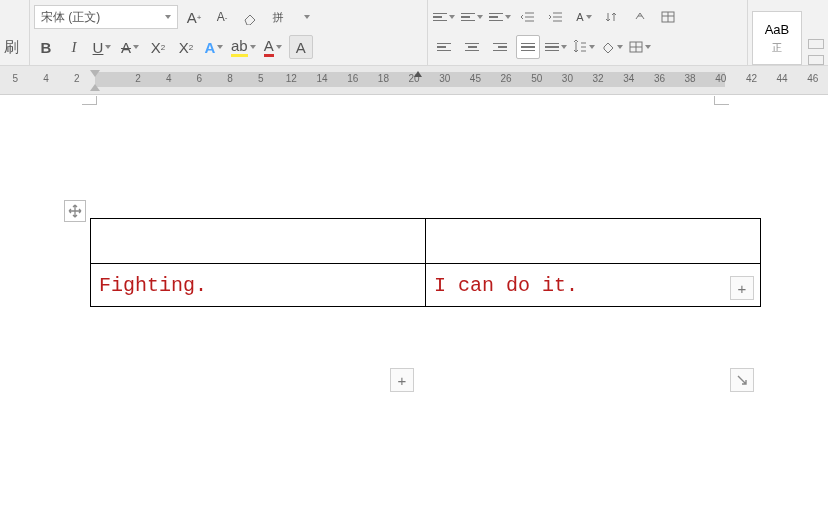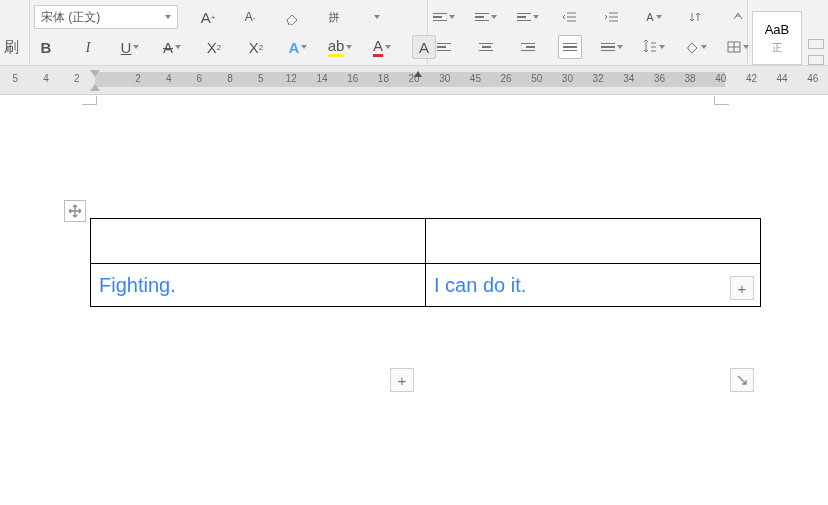--- a/index.html
+++ b/index.html
@@ -1,21 +1,21 @@
 <!DOCTYPE html>
 <html><head>
 <meta charset="utf-8">
 <style>
 html,body{margin:0;padding:0;font-family:"Segoe UI",Arial,sans-serif;background:#fff;overflow:hidden}
 #app{width:828px;height:505px;position:relative;background:#fff}
 
 
 .ribbon{height:65px;background:#f2f2f2;border-bottom:1px solid #d8d8d8;display:flex}
 .rib-col{border-right:1px solid #d8d8d8;display:flex;flex-direction:column;padding:2px 4px 0;height:100%;box-sizing:border-box}
-.rib-row{display:flex;align-items:center;gap:18px;height:30px}
+.rib-row{display:flex;align-items:center;gap:4px;height:30px}
 .drop{display:flex;align-items:center;border:1px solid #cfcfcf;background:#fff;height:22px;font-size:12px;padding:0 6px;gap:6px;color:#555}
 .drop .chev{margin-left:auto}
 .tbtn{display:flex;align-items:center;justify-content:center;min-width:22px;height:22px;font-size:15px;color:#555;border:1px solid transparent;border-radius:2px;cursor:default}
 .tbtn.sel{background:#fff;border-color:#bdbdbd}
 .tbtn .chev{font-size:9px;margin-left:2px;color:#888}
 .lbl-side{font-size:15px;color:#555;padding:0 4px 0 0}
 .style-card{border:1px solid #d0d0d0;background:#fff;width:48px;height:52px;display:flex;flex-direction:column;align-items:center;justify-content:center;font-size:13px}
 .style-hdr{display:flex;flex-direction:column;gap:6px;margin-left:6px}
 .style-hdr span{width:14px;height:8px;border:1px solid #bbb}
 
@@ -43,21 +43,21 @@
 
 .canvas{position:absolute;top:96px;left:0;right:0;bottom:0;background:#fff}
 .page-edge{position:absolute;top:0;width:14px;height:8px;border:1px solid #b8b8b8}
 .page-edge.l{left:82px;border-top:none;border-left:none}
 .page-edge.r{left:714px;border-top:none;border-right:none}
 
 .tbl-wrap{position:absolute;left:90px;top:122px}
 .move-handle{position:absolute;left:-26px;top:-18px;width:20px;height:20px;border:1px solid #bdbdbd;background:#fff;display:flex;align-items:center;justify-content:center}
 .move-handle svg{stroke:#888;stroke-width:1.3;fill:none}
 table.doc{border-collapse:collapse}
-table.doc td{border:1.3px solid #000;width:318px;height:38px;padding:2px 8px;font-size:20px;color:#3b82f6;vertical-align:middle;font-family:Liberation Sans, sans-serif}
+table.doc td{border:1.3px solid #000;width:318px;height:38px;padding:2px 8px;font-size:20px;color:#b91c1c;vertical-align:middle;font-family:Liberation Mono, monospace}
 table.doc tr:first-child td{height:40px}
 
 .plus-btn{position:absolute;width:22px;height:22px;border:1px solid #cfcfcf;background:#fafafa;display:flex;align-items:center;justify-content:center;font-size:15px;color:#777}
 .plus-col{left:640px;top:58px}
 .plus-row{left:300px;top:150px}
 .resize-corner{position:absolute;left:640px;top:150px;width:22px;height:22px;border:1px solid #cfcfcf;background:#fafafa;display:flex;align-items:center;justify-content:center}
 .resize-corner svg{stroke:#888;stroke-width:1.4;fill:none}
 </style>
 </head>
 <body>

